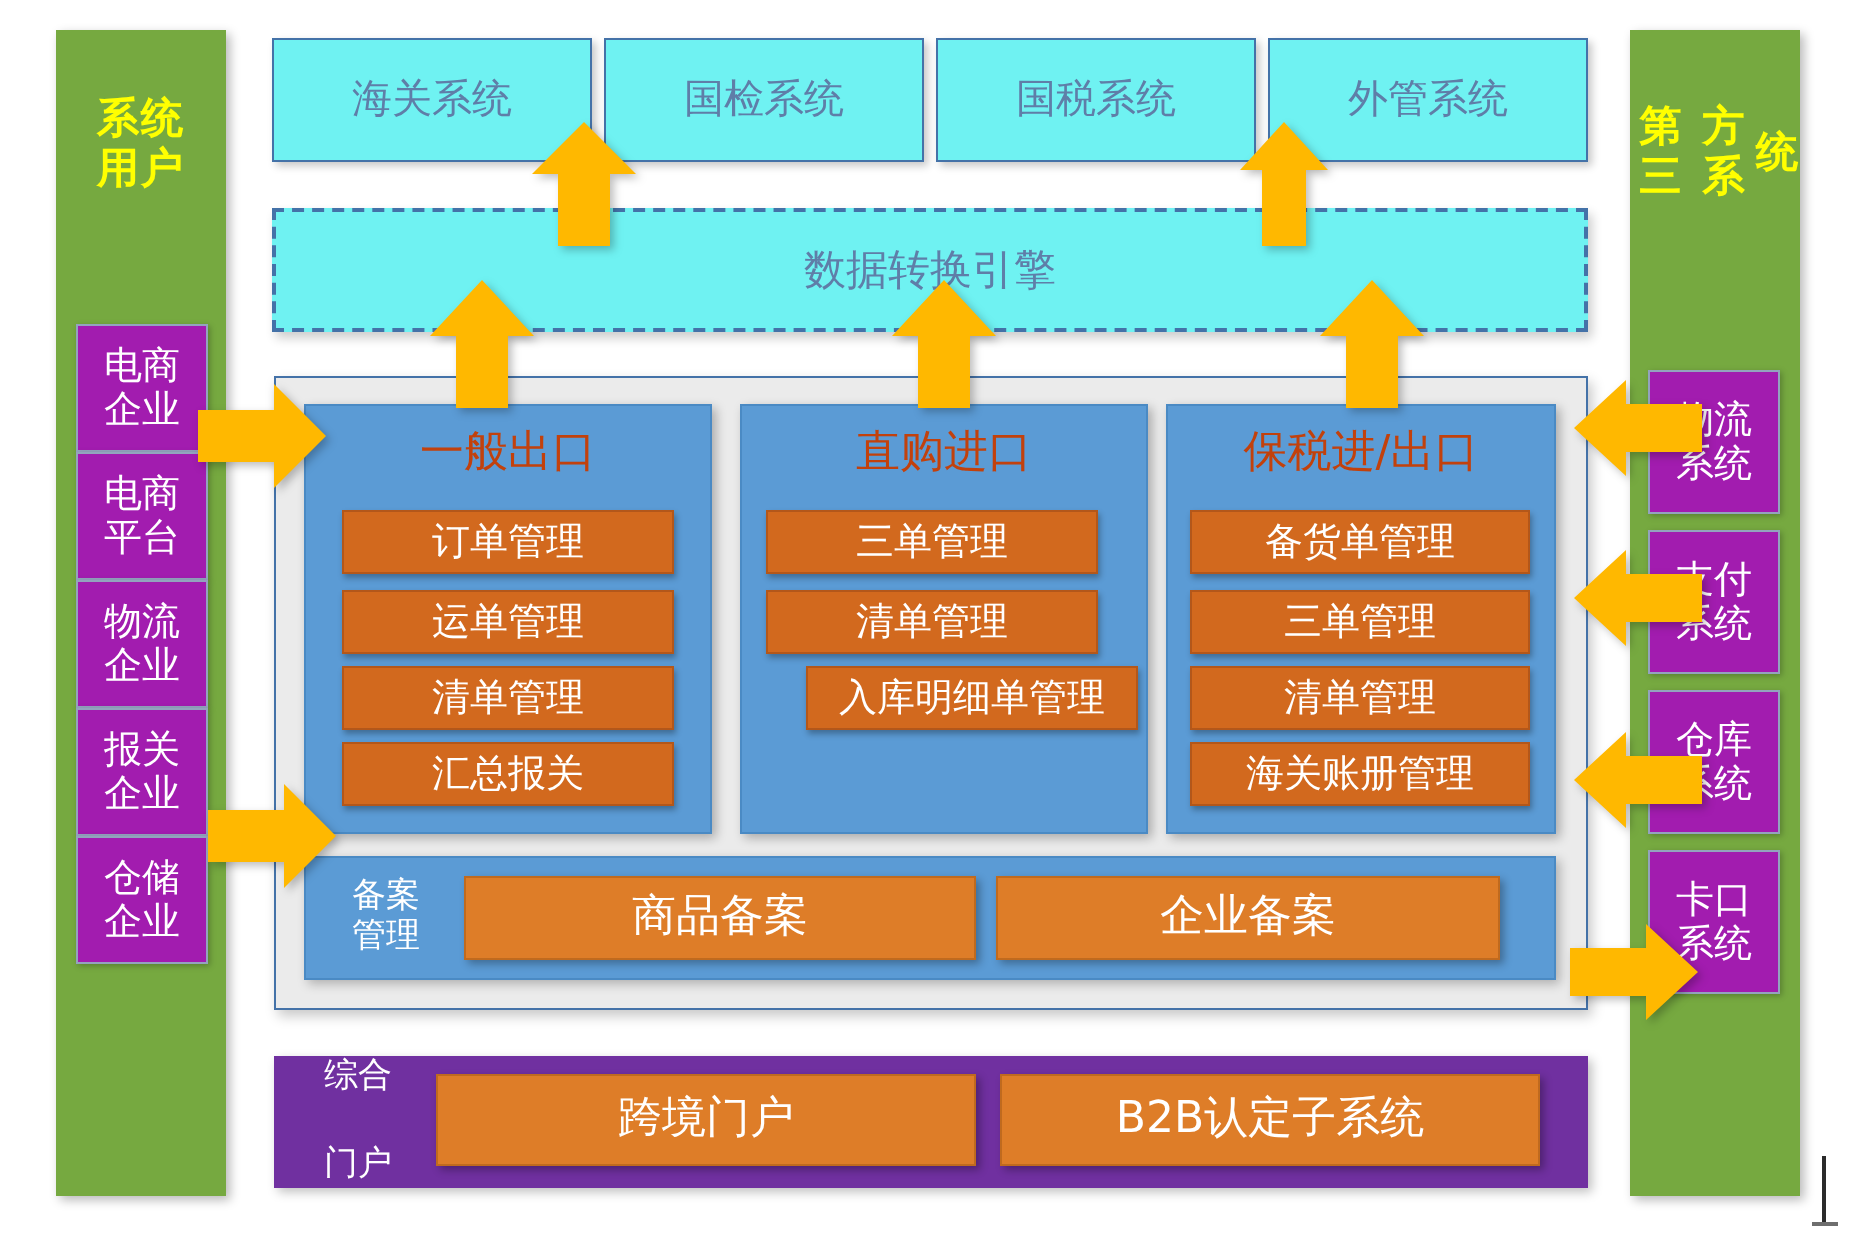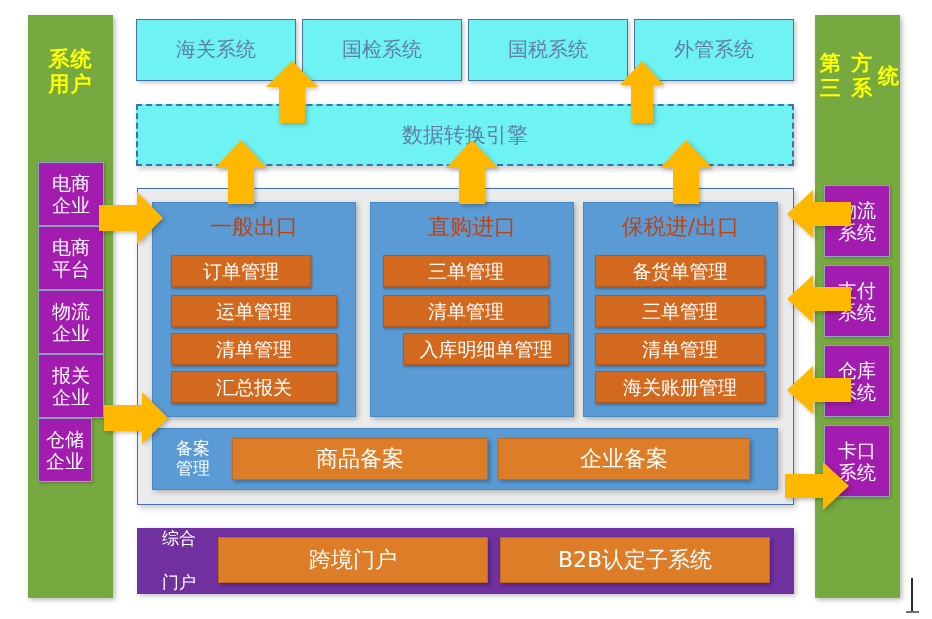--- a/index.html
+++ b/index.html
@@ -150,21 +150,21 @@
     <span>平台</span>
   </div>
   <div class="abs ctr gray-chip" style="left:38px; top:290px; width:66px; height:64px; flex-direction:column;">
     <span>物流</span>
     <span>企业</span>
   </div>
   <div class="abs ctr gray-chip" style="left:38px; top:354px; width:66px; height:64px; flex-direction:column;">
     <span>报关</span>
     <span>企业</span>
   </div>
-  <div class="abs ctr gray-chip" style="left:38px; top:418px; width:54px; height:64px; flex-direction:column;">
+  <div class="abs ctr gray-chip" style="left:38px; top:418px; width:66px; height:64px; flex-direction:column;">
     <span>仓储</span>
     <span>企业</span>
   </div>
 
   <div class="abs green-panel" style="left:815px; top:15px; width:85px; height:583px;"></div>
 
   <div class="abs ctr green-title" style="left:815px; top:30px; width:85px; height:92px; flex-direction:row;">
     <span>第三</span>
     <span>方系</span>
     <span>统</span>
@@ -203,21 +203,21 @@
   <div class="abs ctr cyan-dashed" style="left:136px; top:104px; width:658px; height:62px;">
     <span>数据转换引擎</span>
   </div>
 
   <div class="abs main-container" style="left:137px; top:188px; width:657px; height:317px;"></div>
 
   <div class="abs blue-col" style="left:152px; top:202px; width:204px; height:215px;"></div>
   <div class="abs ctr blue-col-title" style="left:152px; top:212px; width:204px; height:30px;">
     <span>一般出口</span>
   </div>
-  <div class="abs ctr orange-item" style="left:171px; top:255px; width:140px; height:32px;">
+  <div class="abs ctr orange-item" style="left:171px; top:255px; width:166px; height:32px;">
     <span>订单管理</span>
   </div>
   <div class="abs ctr orange-item" style="left:171px; top:295px; width:166px; height:32px;">
     <span>运单管理</span>
   </div>
   <div class="abs ctr orange-item" style="left:171px; top:333px; width:166px; height:32px;">
     <span>清单管理</span>
   </div>
   <div class="abs ctr orange-item" style="left:171px; top:371px; width:166px; height:32px;">
     <span>汇总报关</span>

